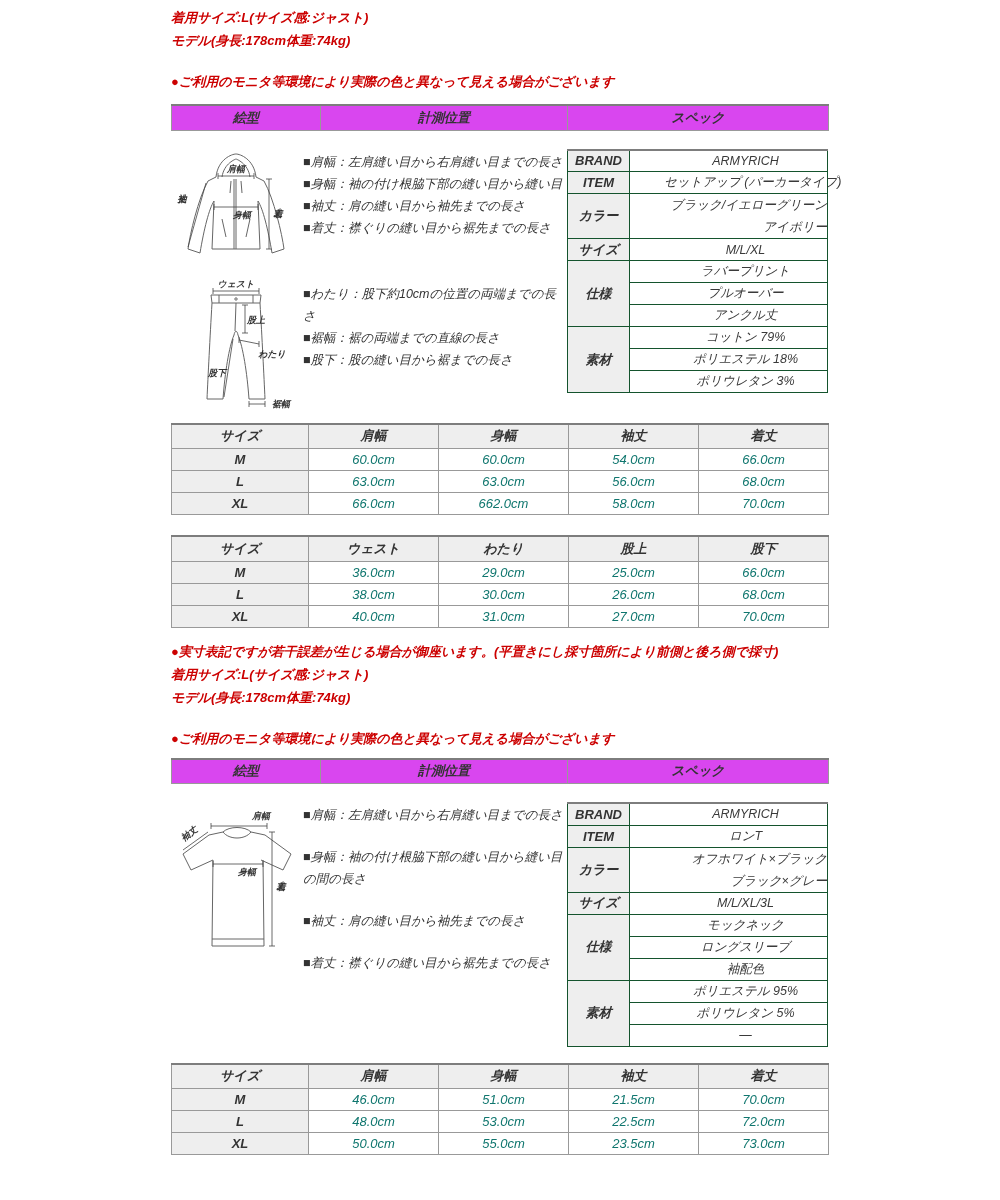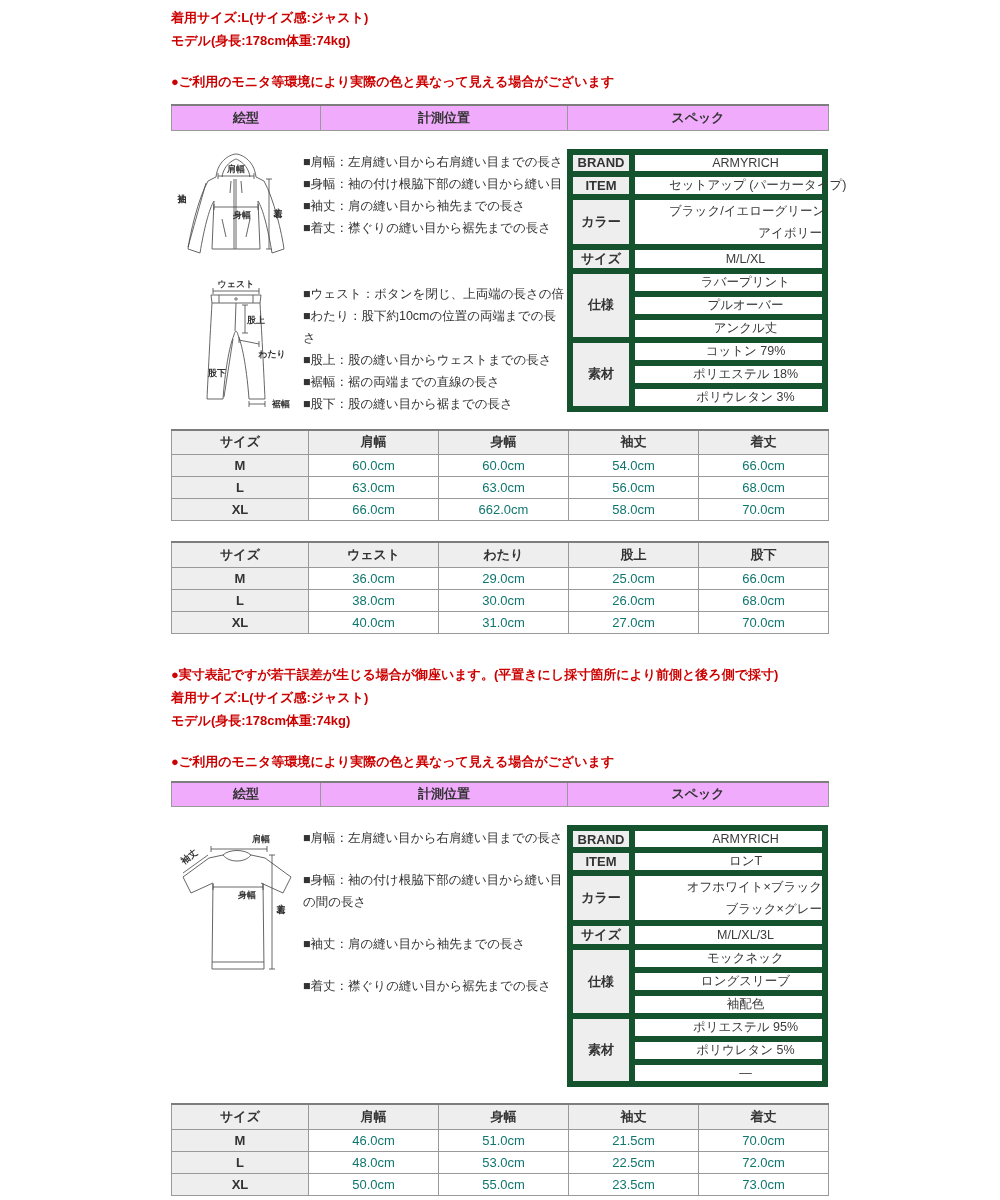--- a/index.html
+++ b/index.html
@@ -2,57 +2,57 @@
 <html><head>
 <meta charset="utf-8">
 <style>
   * { box-sizing: border-box; }
   html,body { margin:0; padding:0; background:#fff; }
   body {
     width:1000px; height:1200px; overflow:hidden;
     font-family:"Liberation Sans", sans-serif;
     color:#333; font-size:13px;
   }
-  .page { position:relative; padding:6px 0 0 171px; width:828px; }
+  .page { position:relative; padding:6px 0 0 171px; width:828px;font-style:italic; }
   p { margin:0; }
   .red { color:#cc0000; font-weight:bold; font-size:13px; line-height:23px; }
   .gap18 { height:18px; }
 
   table { border-collapse:collapse; table-layout:fixed; }
   .head-table { width:657px; margin-top:11px; border-top:2px solid #7d7d7d; }
   .head-table th {
-    border:1px solid #999; background:#f0abfc; height:25px;
+    border:1px solid #999; background:#d946ef; height:25px;
     font-size:13px; font-weight:bold; color:#333; padding:0; text-align:center;
   }
 
   .section-body { display:flex; margin-top:18px; align-items:flex-start; }
   .col-diagram { width:132px; flex:none; }
   .col-measure { width:264px; flex:none; font-size:12.5px; color:#333; padding-top:2px; }
   .col-measure p { line-height:22px; }
   .measure-group2 { margin-top:44px; }
   .col-measure.spread p { margin-bottom:20px; }
   .col-spec { width:261px; flex:none; }
 
   .spec-table { width:261px; border-top:2px solid #7d7d7d; font-size:12.5px; }
-  .spec-table th, .spec-table td { border:6px solid #14532d; padding:0; text-align:center; }
+  .spec-table th, .spec-table td { border:1px solid #14532d; padding:0; text-align:center; }
   .spec-table th { width:62px; background:#eee; font-weight:bold; font-size:13px; }
   .spec-table td { height:22px; white-space:nowrap; color:#3a3a3a;padding-left:34px; }
   .spec-table td.multi { height:44px;text-align:right; }
   .spec-table td.multi div { line-height:22px; }
 
   .size-table { width:657px; border-top:2px solid #7d7d7d; font-size:13px; }
   .size-table th {
     border:1px solid #999; background:#eee; height:25px;
     font-weight:bold; padding:0; text-align:center;
   }
   .size-table td { border:1px solid #999; height:22px; padding:0; text-align:center; color:#0f766e; }
   .size-table td.szcol { background:#eee; font-weight:bold; color:#333; }
   .mt14 { margin-top:14px; }
   .mt20 { margin-top:20px; }
-  .note-block { margin-top:29px; }
+  .note-block { margin-top:12px; }
 
   svg { display:block; }
   svg text { font-family:"Liberation Sans", sans-serif; font-size:9px; font-weight:bold; fill:#333; }
   svg .vtext { writing-mode:vertical-rl; text-orientation:upright; }
   svg path, svg line, svg circle { fill:none; stroke:#666; stroke-width:1; }
   svg .meas { stroke:#444; stroke-width:0.8; }
   .pants-svg { margin-top:8px; }
 </style>
 </head>
 <body>
@@ -136,23 +136,21 @@
         <text x="102" y="130" text-anchor="middle">裾幅</text>
       </svg>
     </div>
 
     <div class="col-measure">
       <p>■肩幅：左肩縫い目から右肩縫い目までの長さ</p>
       <p>■身幅：袖の付け根脇下部の縫い目から縫い目</p>
       <p>■袖丈：肩の縫い目から袖先までの長さ</p>
       <p>■着丈：襟ぐりの縫い目から裾先までの長さ</p>
       <div class="measure-group2">
-        <p>■ウェスト：ボタンを閉じ、上両端の長さの倍</p>
         <p>■わたり：股下約10cmの位置の両端までの長さ</p>
-        <p>■股上：股の縫い目からウェストまでの長さ</p>
         <p>■裾幅：裾の両端までの直線の長さ</p>
         <p>■股下：股の縫い目から裾までの長さ</p>
       </div>
     </div>
 
     <div class="col-spec">
       <table class="spec-table">
         <tbody>
             <tr>
           <th>BRAND</th>

